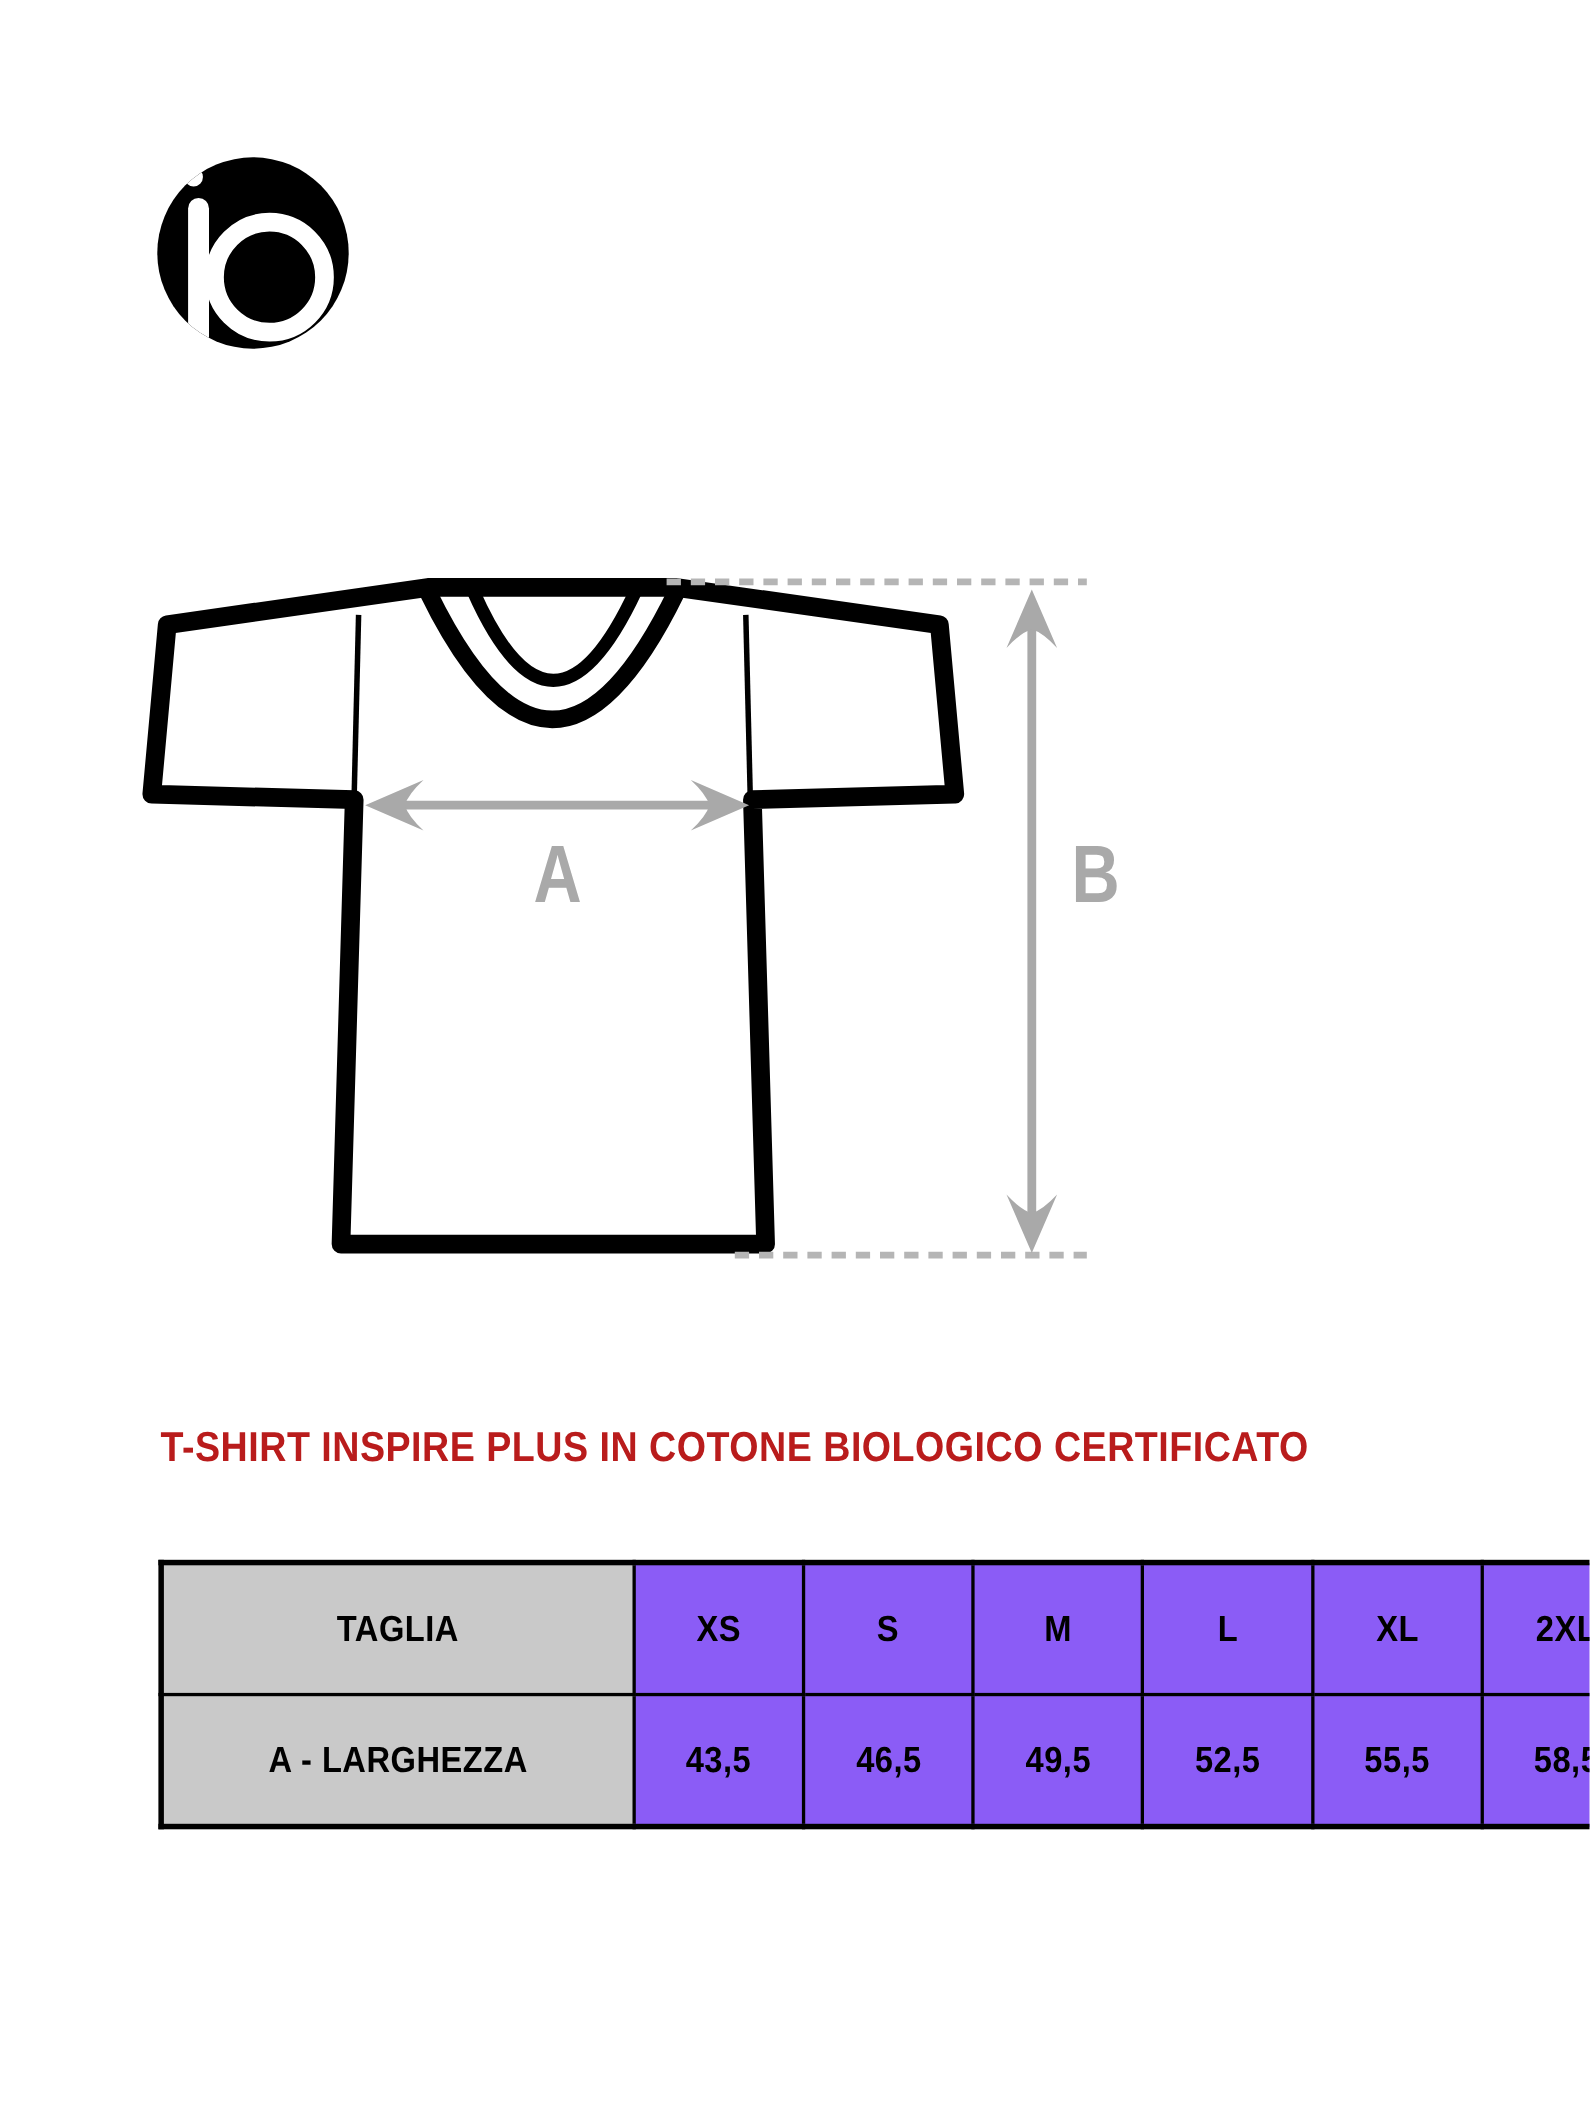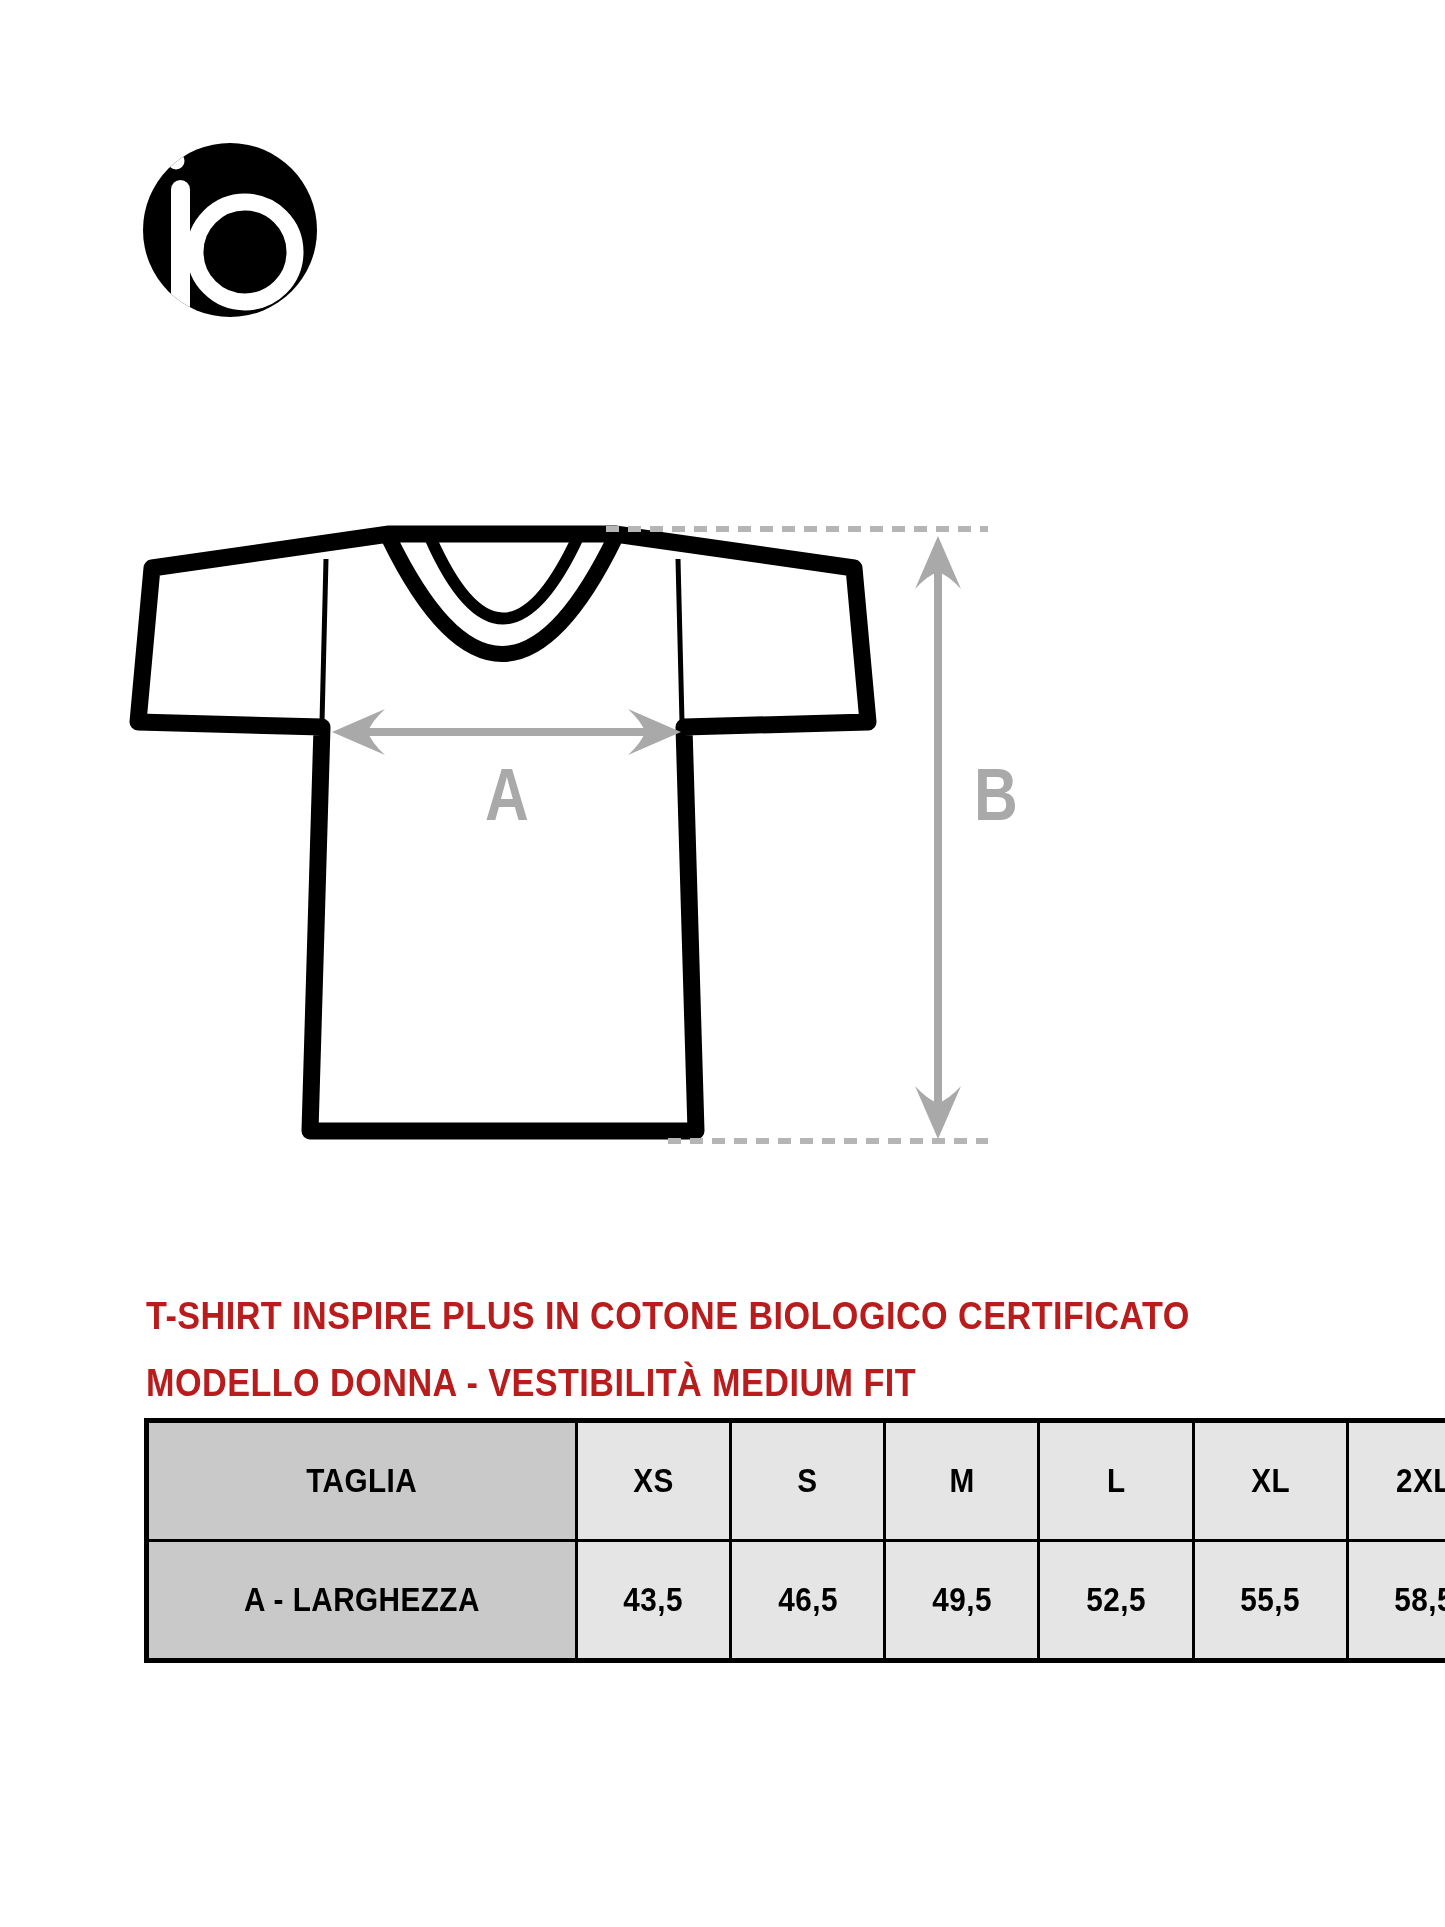--- a/index.html
+++ b/index.html
@@ -48,21 +48,21 @@
     table-layout: fixed;
     border: 5px solid #000;
   }
   table.size-table td, table.size-table th {
     border: 3px solid #000;
     text-align: center;
     vertical-align: middle;
     font-size: 33px;
     font-weight: 700;
     padding: 0;
-    background: #e5e5e5;
+    background: #8b5cf6;
   }
   table.size-table tr { height: 120px; }
   table.size-table .label-col { background: #c9c9c9; }
   col.c-label { width: 430px; }
 </style>
 </head>
 <body>
 
 <svg id="diagram-svg" viewBox="0 0 1445 1927" xmlns="http://www.w3.org/2000/svg">
 
@@ -105,21 +105,20 @@
       <line x1="938" y1="566" x2="938" y2="1112" stroke="#a9a9a9" stroke-width="8"></line>
       <path d="M 938,536 l -23,53 q 13,-14 23,-17 q 10,3 23,17 Z" fill="#a9a9a9"></path>
       <path d="M 938,1139 l -23,-53 q 13,14 23,17 q 10,-3 23,-17 Z" fill="#a9a9a9"></path>
     </g>
     <text x="0" y="0" transform="translate(996,820) scale(0.82,1)" text-anchor="middle" font-family="Liberation Sans, sans-serif" font-weight="bold" font-size="74" fill="#a9a9a9">B</text>
   </g>
 </svg>
 
 <div class="product-title">
   <span class="line"><span class="cond">T-SHIRT INSPIRE PLUS IN COTONE BIOLOGICO CERTIFICATO</span></span>
-  <span class="line"><span class="cond">MODELLO DONNA - VESTIBILITÀ MEDIUM FIT</span></span>
 </div>
 
 <table class="size-table">
   <colgroup>
     <col class="c-label">
       <col>
       <col>
       <col>
       <col>
       <col>

